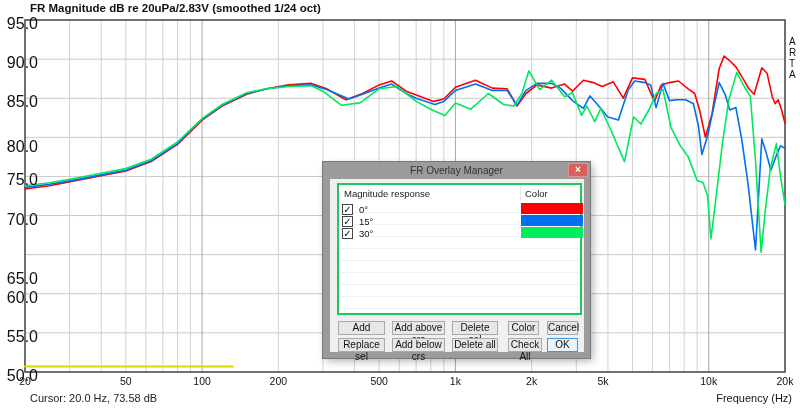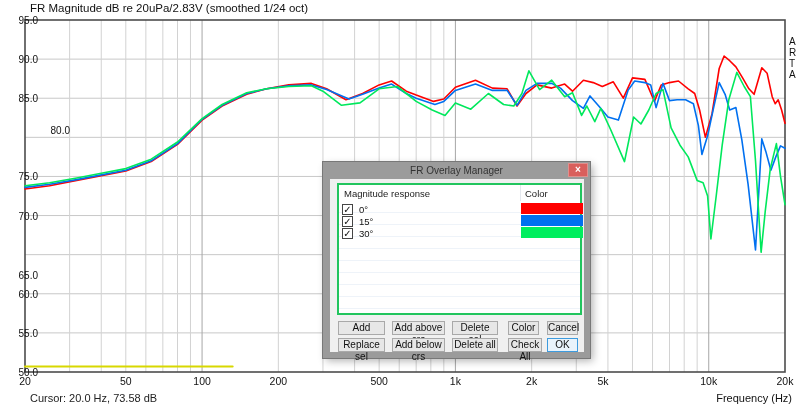--- a/index.html
+++ b/index.html
@@ -1,25 +1,25 @@
 <!DOCTYPE html>
 <html><head>
 <meta charset="utf-8">
 <style>
   html,body{margin:0;padding:0;}
   body{width:800px;height:411px;position:relative;background:#ffffff;overflow:hidden;
        font-family:"Liberation Sans","DejaVu Sans",sans-serif;color:#000;}
   #chart{position:absolute;inset:0;}
   #plot-svg{position:absolute;left:0;top:0;}
-  .chart-title{position:absolute;left:30px;top:2px;font-size:11.5px;color:#111;}
+  .chart-title{position:absolute;left:30px;top:2px;font-size:11.5px;color:#111;font-weight:bold;}
   .cursor-status{position:absolute;left:30px;top:392px;font-size:11px;color:#222;}
   .freq-label{position:absolute;right:8px;top:392px;font-size:11px;color:#111;}
   .arta-mark{position:absolute;left:789px;top:36px;font-size:10px;line-height:11px;
              white-space:pre;color:#111;}
-  .ytick{position:absolute;left:0;width:38px;text-align:right;font-size:10px;color:#111;}
+  .ytick{position:absolute;left:0;width:38px;text-align:right;font-size:16px;color:#111;}
   .xtick{position:absolute;top:375px;font-size:10.5px;color:#111;transform:translateX(-50%);}
 
   
   .dialog{position:absolute;left:323px;top:162px;width:267px;height:196px;
           background:#9b9b9b;box-shadow:0 0 0 1px #787878,3px 3px 8px rgba(0,0,0,.30);}
   .dlg-title{position:absolute;left:0;top:0;right:0;height:17px;text-align:center;
              font-size:10px;line-height:17px;color:#333;}
   .dlg-close{position:absolute;top:1px;right:2px;width:20px;height:14px;background:#d95f5c;
              border:1px solid #e08f8d;box-sizing:border-box;color:#fff;font-size:10px;
              line-height:12px;text-align:center;font-weight:bold;cursor:pointer;}
@@ -94,21 +94,21 @@
       <polyline points="25.0,189.0 49.6,185.8 76.7,180.4 101.3,175.7 125.8,171.0 151.2,161.6 177.5,144.4 202.1,120.1 222.1,106.0 246.7,94.3 266.7,88.8 288.8,84.9 311.4,83.4 326.6,88.8 346.0,99.8 362.6,93.5 379.1,84.9 391.6,81.0 406.3,91.2 416.2,95.1 433.6,101.4 443.8,99.0 455.4,87.3 475.5,80.2 492.4,88.1 507.1,88.8 517.0,106.0 526.0,93.5 537.0,84.9 551.7,88.1 564.7,84.1 572.5,91.2 583.4,80.2 593.2,82.6 602.3,86.5 613.3,81.8 623.3,98.2 632.5,77.9 644.9,79.4 654.4,101.4 661.3,84.9 669.5,82.6 678.5,81.0 688.2,88.8 694.7,93.5 699.6,110.0 705.4,137.3 712.0,113.9 719.2,68.5 724.1,56.0 729.7,60.7 735.9,66.9 742.6,77.9 748.9,88.8 754.1,94.3 761.8,67.7 767.1,73.2 772.2,96.7 775.2,103.7 778.2,99.8 781.6,110.0 785.0,123.3" fill="none" stroke="#ff0000" stroke-width="1.6" stroke-linejoin="round" stroke-linecap="round"></polyline>
       <polyline points="25.0,187.4 49.6,184.3 76.7,179.6 101.3,174.9 125.8,170.2 151.2,160.8 177.5,143.6 202.1,119.3 222.1,105.3 246.7,93.5 266.7,88.8 288.8,85.7 311.4,84.9 326.6,89.6 349.0,99.0 362.6,94.3 379.1,88.1 391.6,84.1 406.3,93.5 416.2,98.2 434.9,104.5 443.8,101.4 455.4,90.4 475.5,84.1 492.4,90.4 507.1,90.4 517.0,105.3 526.0,90.4 537.0,83.4 551.7,83.4 560.5,88.1 572.5,100.6 583.4,108.4 590.0,95.9 599.4,106.8 607.9,117.0 618.4,120.1 628.0,90.4 634.7,81.0 644.9,82.6 650.7,84.9 656.1,107.6 663.0,83.4 669.5,100.6 677.1,99.8 685.6,99.8 693.4,103.7 698.4,125.6 701.9,154.5 707.6,135.8 713.1,110.0 719.2,82.6 725.1,94.3 729.7,110.0 735.9,107.6 741.8,139.7 748.1,184.3 755.5,250.0 761.8,138.9 765.8,151.4 770.9,170.2 775.8,156.9 780.5,145.9 785.0,148.3" fill="none" stroke="#0070f0" stroke-width="1.6" stroke-linejoin="round" stroke-linecap="round"></polyline>
       <polyline points="25.0,185.8 49.6,182.7 76.7,178.0 101.3,173.3 125.8,168.6 151.2,159.2 177.5,142.0 202.1,118.6 222.1,104.5 246.7,92.7 266.7,88.8 288.8,86.5 311.4,85.7 322.9,91.2 341.5,105.3 360.0,102.9 379.1,88.8 397.4,86.5 416.2,101.4 432.2,110.0 445.0,115.4 455.4,102.9 470.8,109.2 488.4,93.5 503.6,104.5 513.8,106.0 521.9,93.5 528.9,70.8 539.6,89.6 551.7,80.2 564.7,96.7 572.5,92.7 581.6,115.4 586.8,106.0 594.8,121.7 600.8,108.4 610.6,129.5 624.5,161.6 633.6,117.0 640.9,124.0 648.8,110.0 656.1,93.5 663.0,89.6 671.1,127.9 680.0,145.2 688.2,156.9 697.1,180.4 703.1,182.7 707.6,196.0 710.9,239.0 716.2,196.0 722.2,145.2 728.8,99.8 736.8,72.4 744.2,86.5 750.4,96.7 755.5,160.8 761.1,252.3 765.2,211.6 770.3,168.6 776.4,143.6 780.5,176.4 785.0,204.6" fill="none" stroke="#00e85c" stroke-width="1.6" stroke-linejoin="round" stroke-linecap="round"></polyline>
       <polyline points="25.0,366.5 232.6,366.5" fill="none" stroke="#d8d800" stroke-width="2.2" stroke-linejoin="round" stroke-linecap="round"></polyline>
     </svg>
   <div class="chart-title">FR Magnitude dB re 20uPa/2.83V (smoothed 1/24 oct)</div>
   <div id="y-ticks">
       <div class="ytick" style="top: 15px;">95.0</div>
       <div class="ytick" style="top: 54.1111px;">90.0</div>
       <div class="ytick" style="top: 93.2222px;">85.0</div>
-      <div class="ytick" style="top: 125px; padding-left: 32px;">80.0</div>
+      <div class="ytick" style="top: 138px;">80.0</div>
       <div class="ytick" style="top: 171.444px;">75.0</div>
       <div class="ytick" style="top: 210.556px;">70.0</div>
       <div class="ytick" style="top: 249.667px; margin-top: 20px;">65.0</div>
       <div class="ytick" style="top: 288.778px;">60.0</div>
       <div class="ytick" style="top: 327.889px;">55.0</div>
       <div class="ytick" style="top: 367px;">50.0</div>
     </div>
   <div id="x-ticks">
       <div class="xtick" style="left: 25px;">20</div>
       <div class="xtick" style="left: 125.811px;">50</div>

